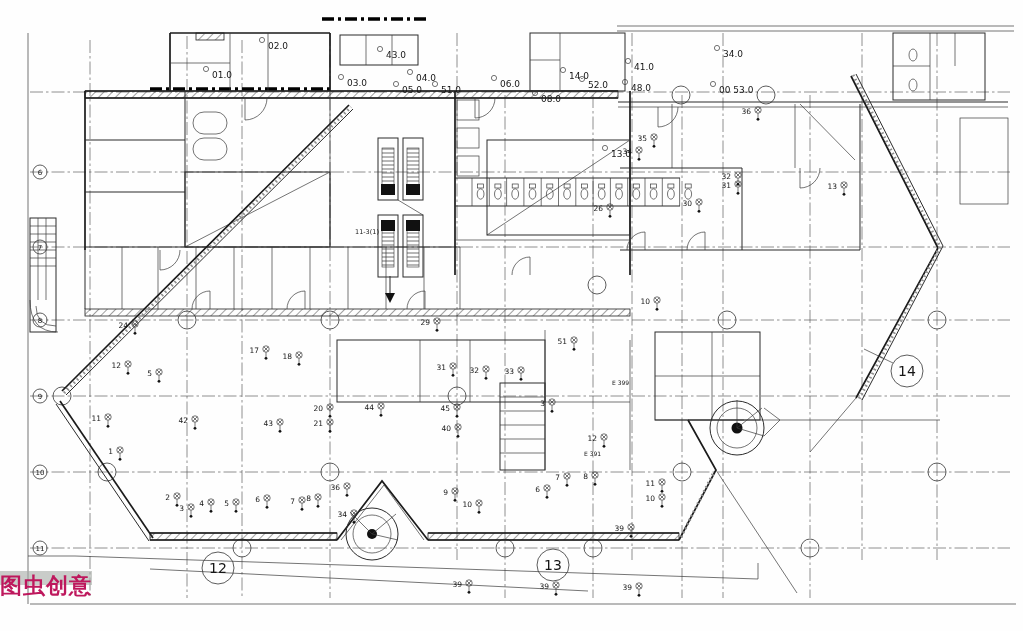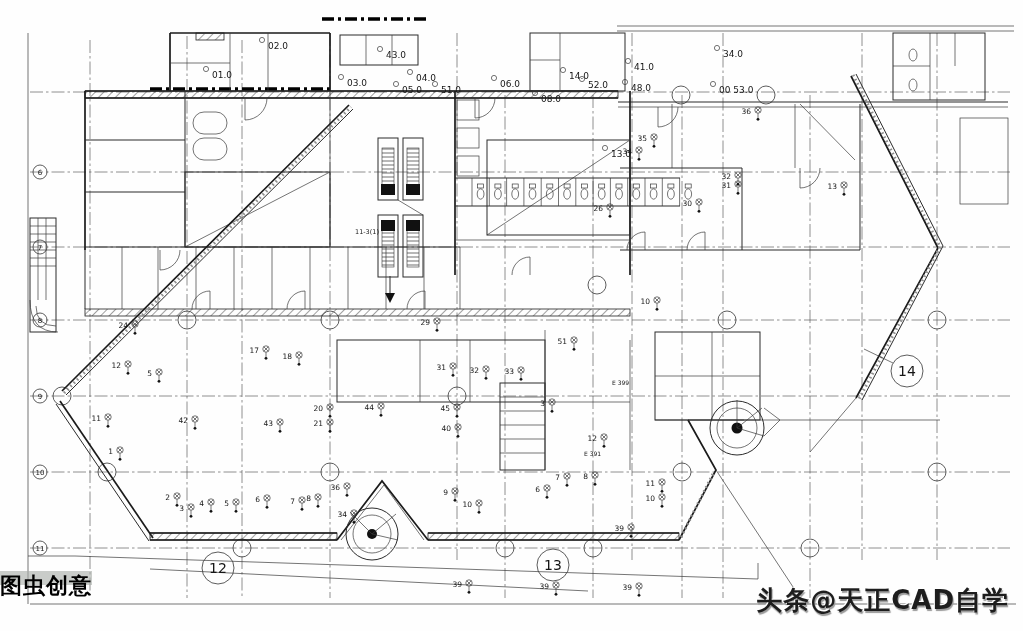--- a/index.html
+++ b/index.html
@@ -9,21 +9,21 @@
   svg text{fill:#161616;font-family:"DejaVu Sans",sans-serif;}
   .thin{stroke:#3a3a3a;stroke-width:.7;fill:none;}
   .w1{stroke:#2b2b2b;stroke-width:1;fill:none;}
   .w2{stroke:#1b1b1b;stroke-width:1.7;fill:none;}
   .grid{stroke:#555;stroke-width:.65;fill:none;stroke-dasharray:13 3 2.5 3;}
   .heavy{stroke:#000;stroke-width:3.6;fill:none;stroke-dasharray:12 4 3 4;}
   .ghost{stroke:#8f8f8f;stroke-width:3;fill:none;stroke-dasharray:1.6 3;}
   .hatchfill{fill:url(#wh);stroke:#222;stroke-width:.8;}
   .bub{stroke:#333;stroke-width:.8;fill:none;}
   #wm-left{position:absolute;left:0px;top:571px;width:92px;height:14px;
-    background:rgba(168,172,168,.62);color:#000000;font-size:22px;font-weight:bold;
+    background:rgba(168,172,168,.62);color:#be185d;font-size:22px;font-weight:bold;
     line-height:30px;text-align:left;letter-spacing:1px;}
   #wm-right{position:absolute;right:14px;top:583px;font-size:26px;font-weight:bold;
     color:#1d1d1d;letter-spacing:1px;
     text-shadow:-1px -1px 0 #ffffff, 1px 2px 1px #9a9a9a;}
 </style>
 </head>
 <body>
 
 <div id="stage">
 
@@ -682,15 +682,14 @@
   <g id="lay-codes">
         <text x="584" y="456" font-size="6" fill="#333">E 391</text>
         <text x="612" y="385" font-size="6" fill="#333">E 399</text>
       </g>
   <g id="lay-notes">
         <text x="355" y="234" font-size="6.5">11-3(1)</text>
       </g>
 </svg>
 
 <div id="wm-left">图虫创意</div>
-<div id="wm-right">头条@天正CAD自学</div>
 
 </div>
 
 </body></html>

